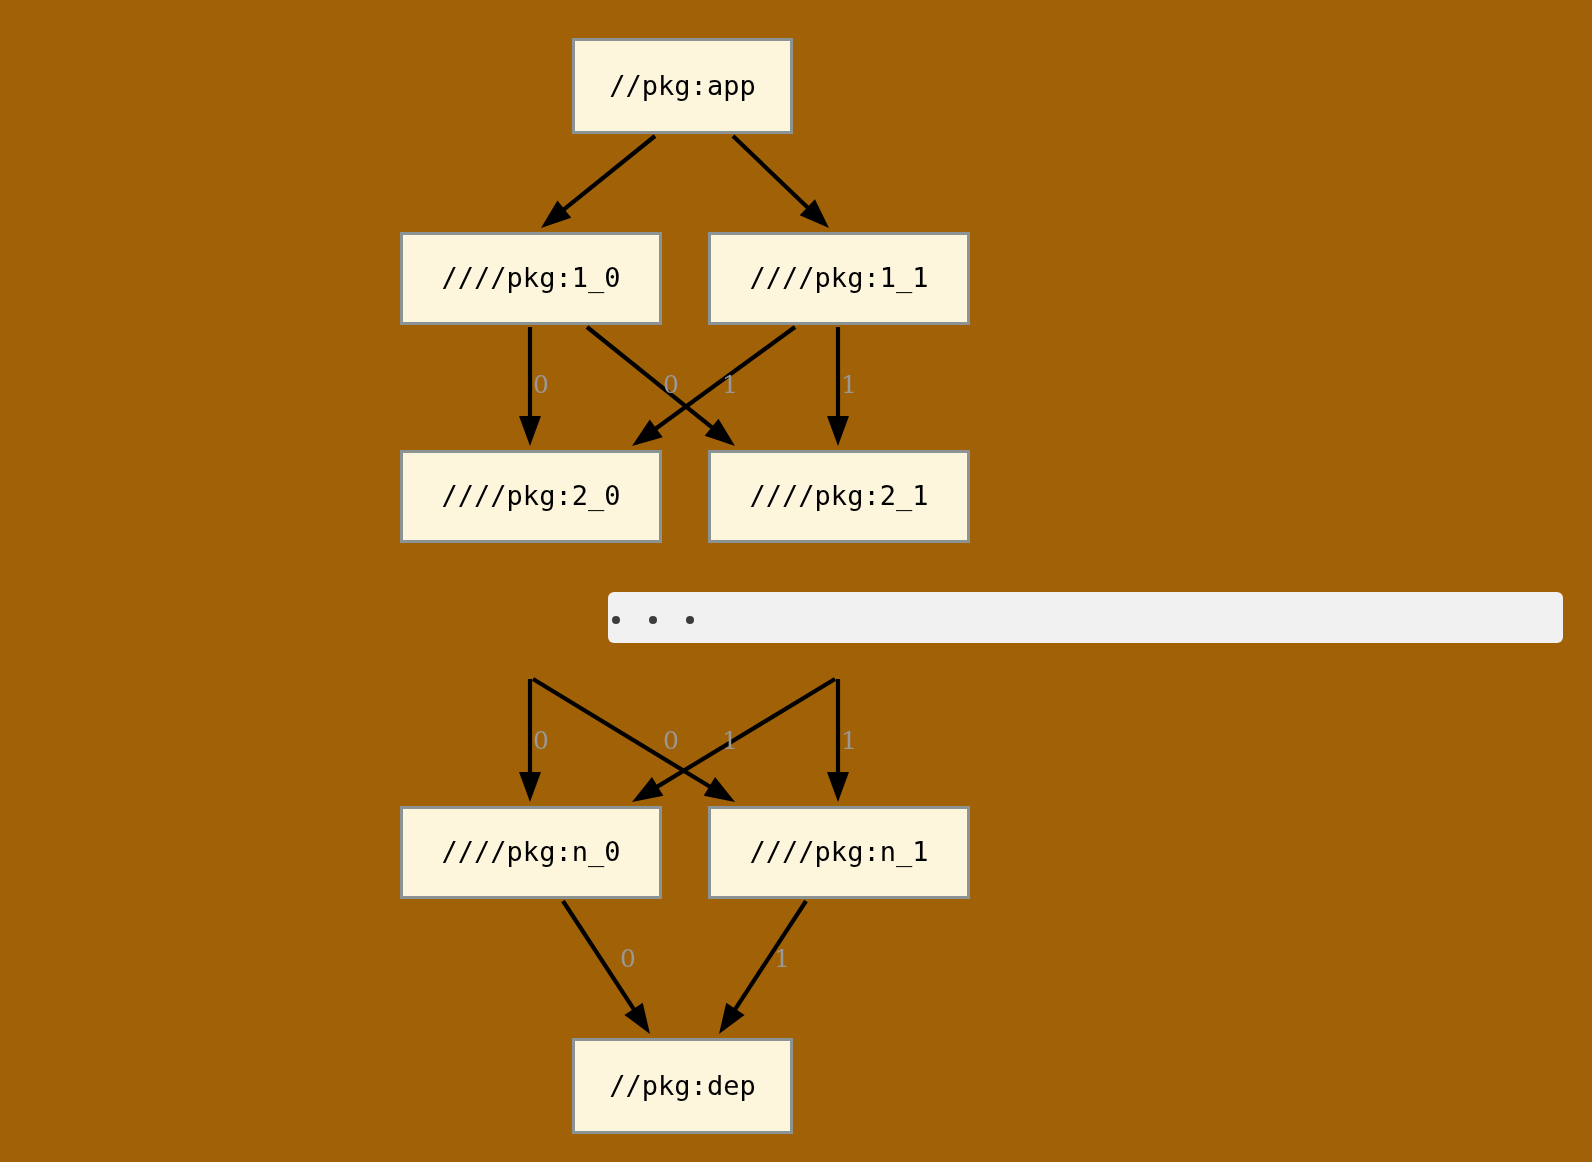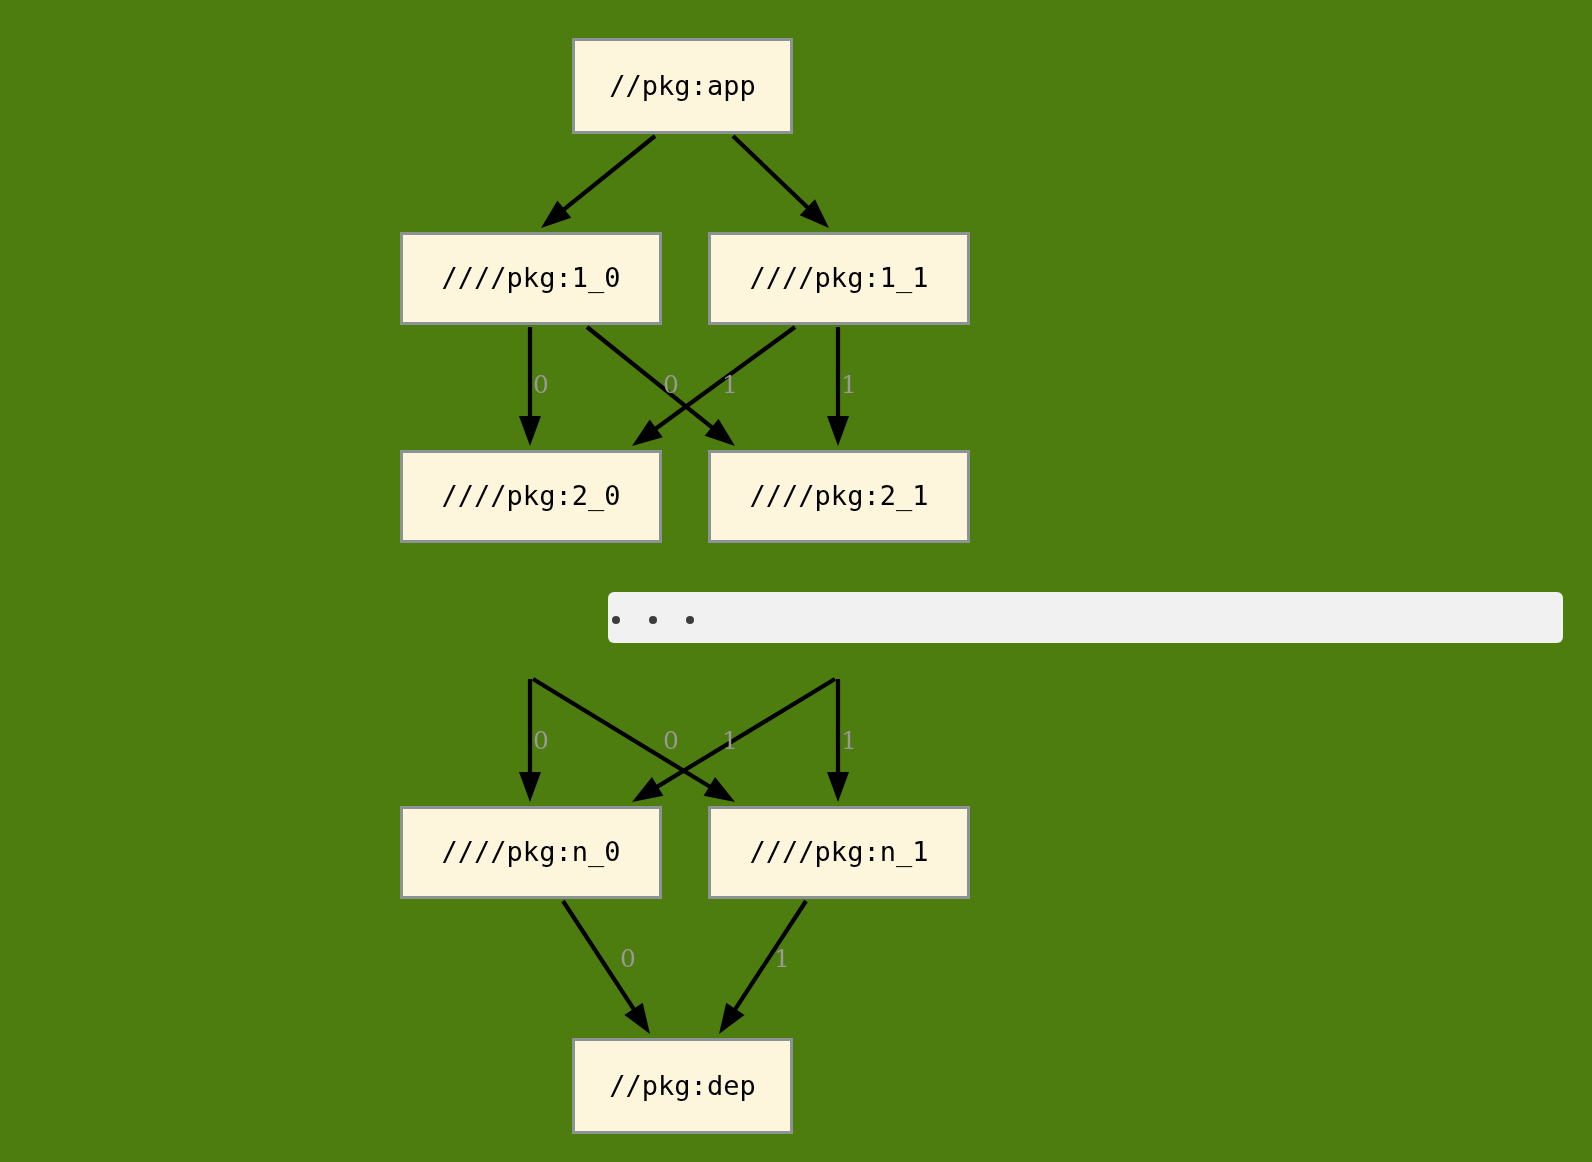--- a/index.html
+++ b/index.html
@@ -8,21 +8,21 @@
     padding: 0;
     background: #ffffff;
   }
   body {
     font-family: "DejaVu Sans Mono", "Liberation Mono", monospace;
   }
   #canvas {
     position: relative;
     width: 1592px;
     height: 1162px;
-    background: #4d7c0f;
+    background: #a16207;
     overflow: hidden;
   }
   svg#graph {
     position: absolute;
     left: 0;
     top: 0;
     width: 1592px;
     height: 1162px;
   }
   .node-box {

